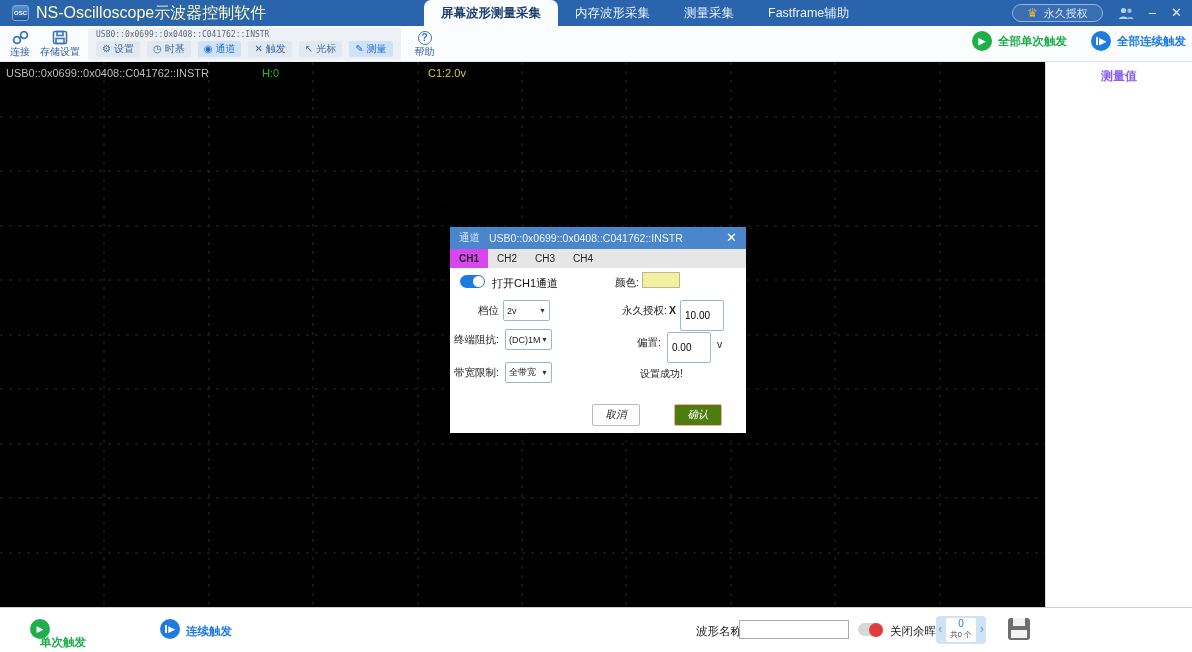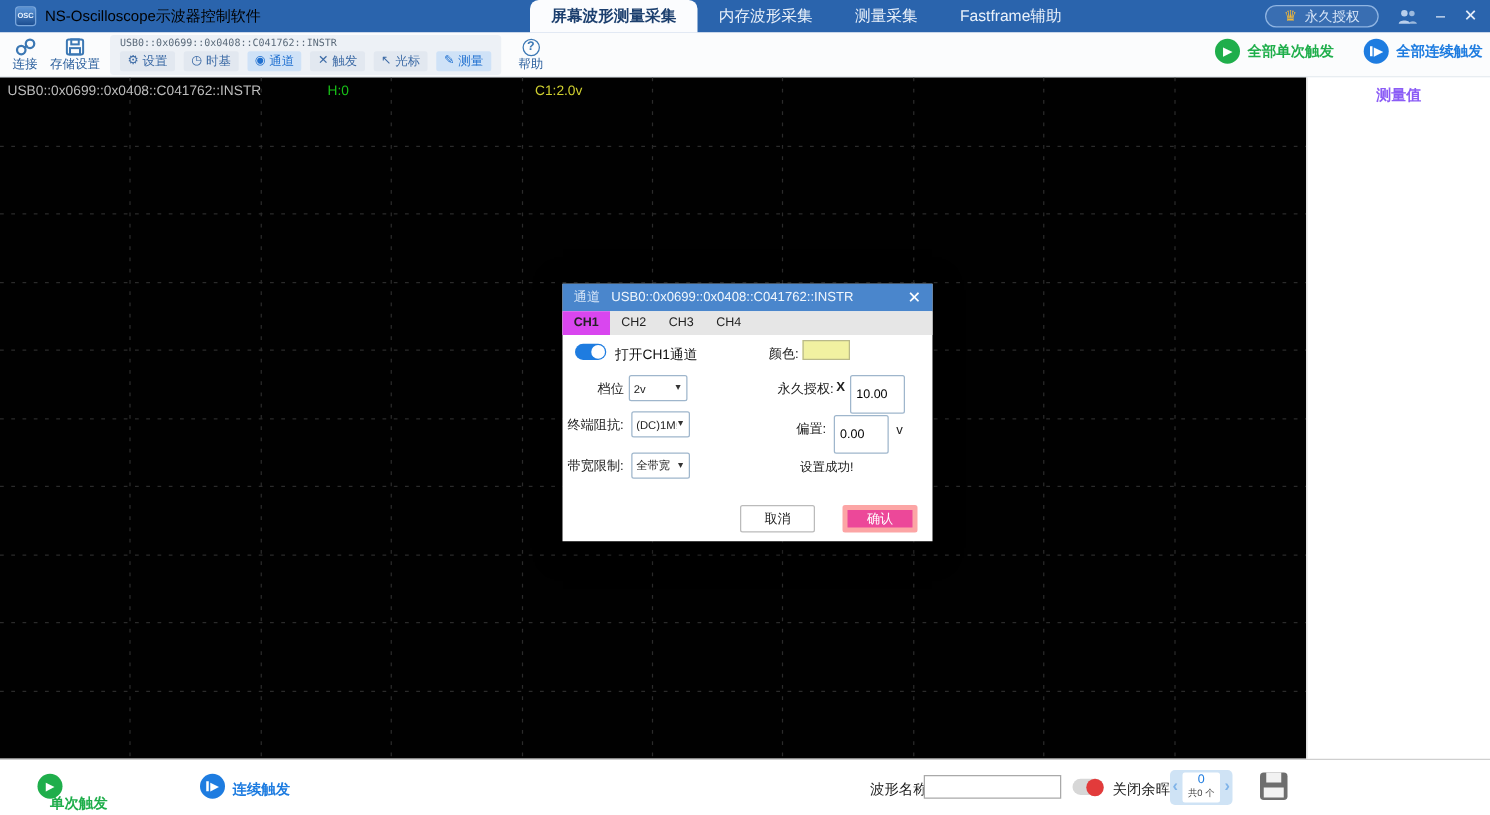--- a/index.html
+++ b/index.html
@@ -4,21 +4,21 @@
 <style>
   * { margin:0; padding:0; box-sizing:border-box; }
   html,body { width:1192px; height:652px; }
   body { font-family:"Liberation Sans", sans-serif; position:relative; background:#fff; overflow:hidden; }
 
   
   .titlebar { position:absolute; left:0; top:0; width:1192px; height:26px; background:#2a64ad; }
   .app-logo { position:absolute; left:12px; top:5px; width:17px; height:16px; border-radius:3px;
     background:linear-gradient(#5b94d6,#1d4f92); border:1px solid #79a6dc; color:#eaf4ff;
     font-size:6px; font-weight:bold; display:flex; align-items:center; justify-content:center; }
-  .app-title { position:absolute; left:36px; top:0; line-height:26px; color:#000000; font-size:12px; }
+  .app-title { position:absolute; left:36px; top:0; line-height:26px; color:#fef9c3; font-size:16px; }
   .nav-tabs { position:absolute; left:424px; top:0; height:26px; display:flex; align-items:flex-end; }
   .nav-tab { line-height:26px; padding:0 17px; font-size:12.5px; color:#eaf1fa; white-space:nowrap; cursor:default; }
   .nav-tab.active { background:#fbfcfe; color:#1c3f6e; font-weight:bold; border-radius:7px 7px 0 0; }
   .win-controls { position:absolute; right:10px; top:0; height:26px; display:flex; align-items:center; gap:15px; }
   .license-pill { display:flex; align-items:center; gap:6px; border:1px solid #8fb4e2; border-radius:11px;
     height:18px; padding:0 14px; font-size:11px; color:#d8e6f8; background:rgba(255,255,255,0.07); }
   .crown { color:#f0b83a; font-size:12px; line-height:1; }
   .users-icon svg { display:block; }
   .win-btn { color:#e6eefa; font-size:13px; line-height:26px; }
 
@@ -106,24 +106,24 @@
     border-radius:50%; background:#fff; }
   .toggle-lbl { left:42px; top:8px; font-size:11px; color:#111; }
   .color-swatch { position:absolute; left:192px; top:4px; width:38px; height:16px;
     background:#f1f1a1; border:1px solid #b9b98a; }
   .ddl { position:absolute; height:21px; width:47px; border:1px solid #9fb6cc; border-radius:2px;
     background:#fff; display:flex; align-items:center; padding:0 3px; }
   .ddl .dtext { flex:1; font-size:9px; color:#222; overflow:hidden; white-space:nowrap; }
   .ddl .caret { font-size:7px; color:#333; }
   .dlg-input { position:absolute; height:31px; border:1px solid #9fb6cc; border-radius:2px;
     font-size:10px; padding:0 4px; width:44px; }
-  .dlg-btn { position:absolute; top:136px; width:60px; height:22px; font-size:10.5px;
-    display:flex; align-items:center; justify-content:center; border-radius:2px; }
+  .dlg-btn { position:absolute; top:136px; width:48px; height:22px; font-size:10.5px;
+    display:flex; align-items:center; justify-content:center; border-radius:2px;font-style:italic; }
   .btn-cancel { left:142px; background:#fff; border:1px solid #bbb; color:#222; }
-  .btn-confirm { left:224px; background:#ec4899; border:4px solid #fca5a5; color:#fff; }
+  .btn-confirm { left:224px; background:#4d7c0f; border:1px solid #fca5a5; color:#fff; }
 </style>
 </head>
 <body>
 
 <div class="titlebar">
   <div class="app-logo">OSC</div>
   <div class="app-title">NS-Oscilloscope示波器控制软件</div>
   <div class="nav-tabs">
     <div class="nav-tab active">屏幕波形测量采集</div>
     <div class="nav-tab">内存波形采集</div>

